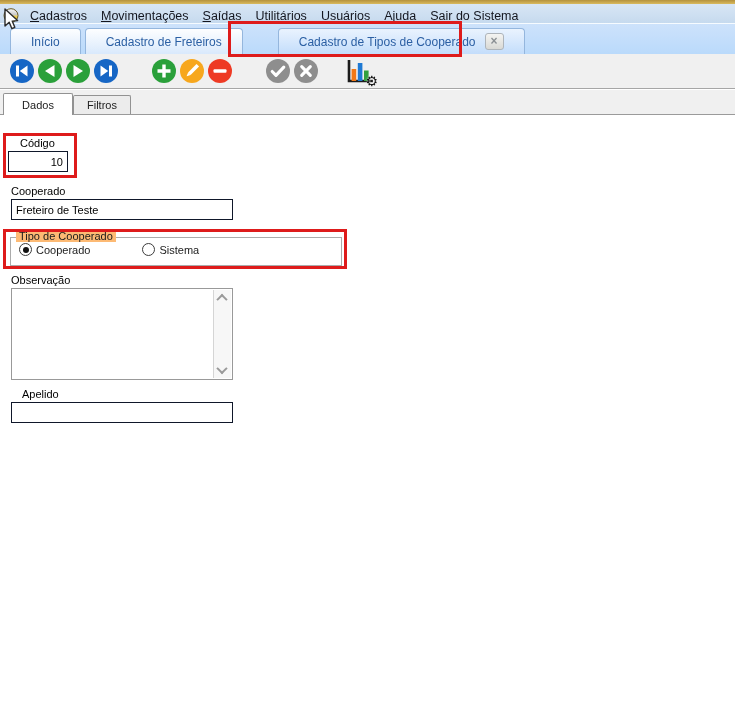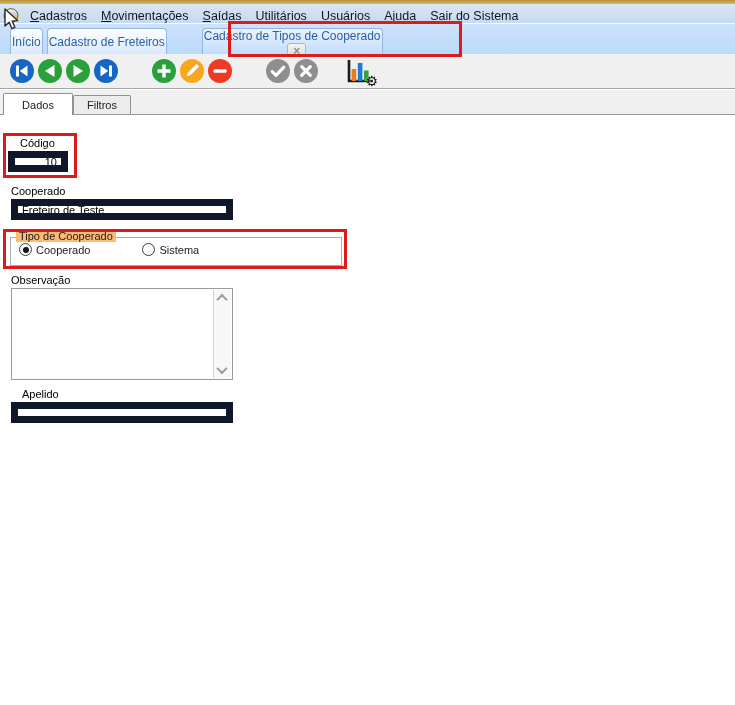--- a/index.html
+++ b/index.html
@@ -10,24 +10,24 @@
   
   .top-border{left:0;top:0;width:735px;height:4px;background:linear-gradient(#b4913c,#d9ba5e);}
   .menubar{left:0;top:4px;width:735px;height:19px;background:linear-gradient(#d8e6f5,#c6daee);
            display:flex;align-items:flex-end;border-bottom:1px solid #f6fbff;}
   .app-icon{width:16px;height:15px;margin:0 4px 0 3px;flex:0 0 auto;}
   .menu-item{padding:0 7px;font-size:12.5px;color:#14161f;cursor:default;white-space:nowrap;}
   .menu-item .u{text-decoration:underline;}
 
   .tabstrip{left:0;top:24px;width:735px;height:30px;background:linear-gradient(#cde2fb,#badafb);
             display:flex;align-items:flex-end;padding-left:10px;box-sizing:border-box;}
-  .mtab{height:25px;display:flex;align-items:center;padding:0 1px;margin-right:4px;
+  .mtab{height:25px;display:flex;align-items:center;padding:0 20px;margin-right:4px;
         border:1px solid #94b6dd;border-bottom:none;border-radius:4px 4px 0 0;
-        background:linear-gradient(#fdfeff,#d9e9fc);font-size:12px;color:#2b5fa3;white-space:nowrap;}
-  .mtab.active{background:linear-gradient(#eaf3fe,#c3ddfb);flex-direction:column;}
+        background:linear-gradient(#fdfeff,#d9e9fc);font-size:12px;color:#2b5fa3;white-space:nowrap;justify-content:flex-end;}
+  .mtab.active{background:linear-gradient(#eaf3fe,#c3ddfb);}
   .tab-close{width:17px;height:15px;margin-left:9px;border:1px solid #aeb4ba;border-radius:3px;
              background:linear-gradient(#f4f4f2,#d9d9d5);color:#8b9094;font-weight:bold;
              font-size:12px;line-height:14px;text-align:center;}
 
   .toolbar{left:0;top:54px;width:735px;height:35px;background:#f0f0f0;
            border-bottom:1px solid #a6a6a6;display:flex;align-items:center;padding-left:9px;
            box-sizing:border-box;}
   .tbtn{width:26px;height:26px;margin-right:2px;background:none;border:none;padding:0;cursor:pointer;}
   .gap{width:30px;}
   .chart-btn{position:relative;width:32px;height:28px;margin-left:22px;background:none;border:none;padding:0;}
@@ -39,21 +39,21 @@
                padding-left:3px;box-sizing:border-box;}
   .stab{font-size:11px;display:flex;align-items:center;justify-content:center;
         border:1px solid #929292;border-bottom:none;border-radius:2px 2px 0 0;}
   .stab.active{width:68px;height:21px;background:#ffffff;margin-bottom:-1px;z-index:2;}
   .stab.inactive{width:56px;height:18px;background:#ececec;color:#222;}
 
   .content{left:0;top:115px;width:735px;height:590px;background:#ffffff;}
 
   
   .flabel{position:absolute;font-size:11px;color:#000;}
-  .tinput{position:absolute;border:7px solid #0f172a;background:#fff;font-family:"Liberation Sans",sans-serif;
+  .tinput{position:absolute;border:1px solid #0f172a;background:#fff;font-family:"Liberation Sans",sans-serif;
           font-size:11px;padding:2px 4px;box-sizing:border-box;height:21px;}
   .groupbox{position:absolute;left:10px;top:237px;width:330px;height:27px;border:1px solid #ababab;}
   .legend{position:absolute;top:-8px;left:5px;background:#fdba74;padding:0 3px;font-size:11px;white-space:nowrap;}
   .radio-row{position:absolute;top:5px;left:8px;display:flex;align-items:center;font-size:11px;}
   .radio{width:13px;height:13px;border:1px solid #3c3c3c;border-radius:50%;background:#fff;
          display:inline-block;position:relative;margin-right:4px;box-sizing:border-box;}
   .radio.checked::after{content:"";position:absolute;left:2.5px;top:2.5px;width:6px;height:6px;
          border-radius:50%;background:#111;}
   .radio2{margin-left:52px;}
 

